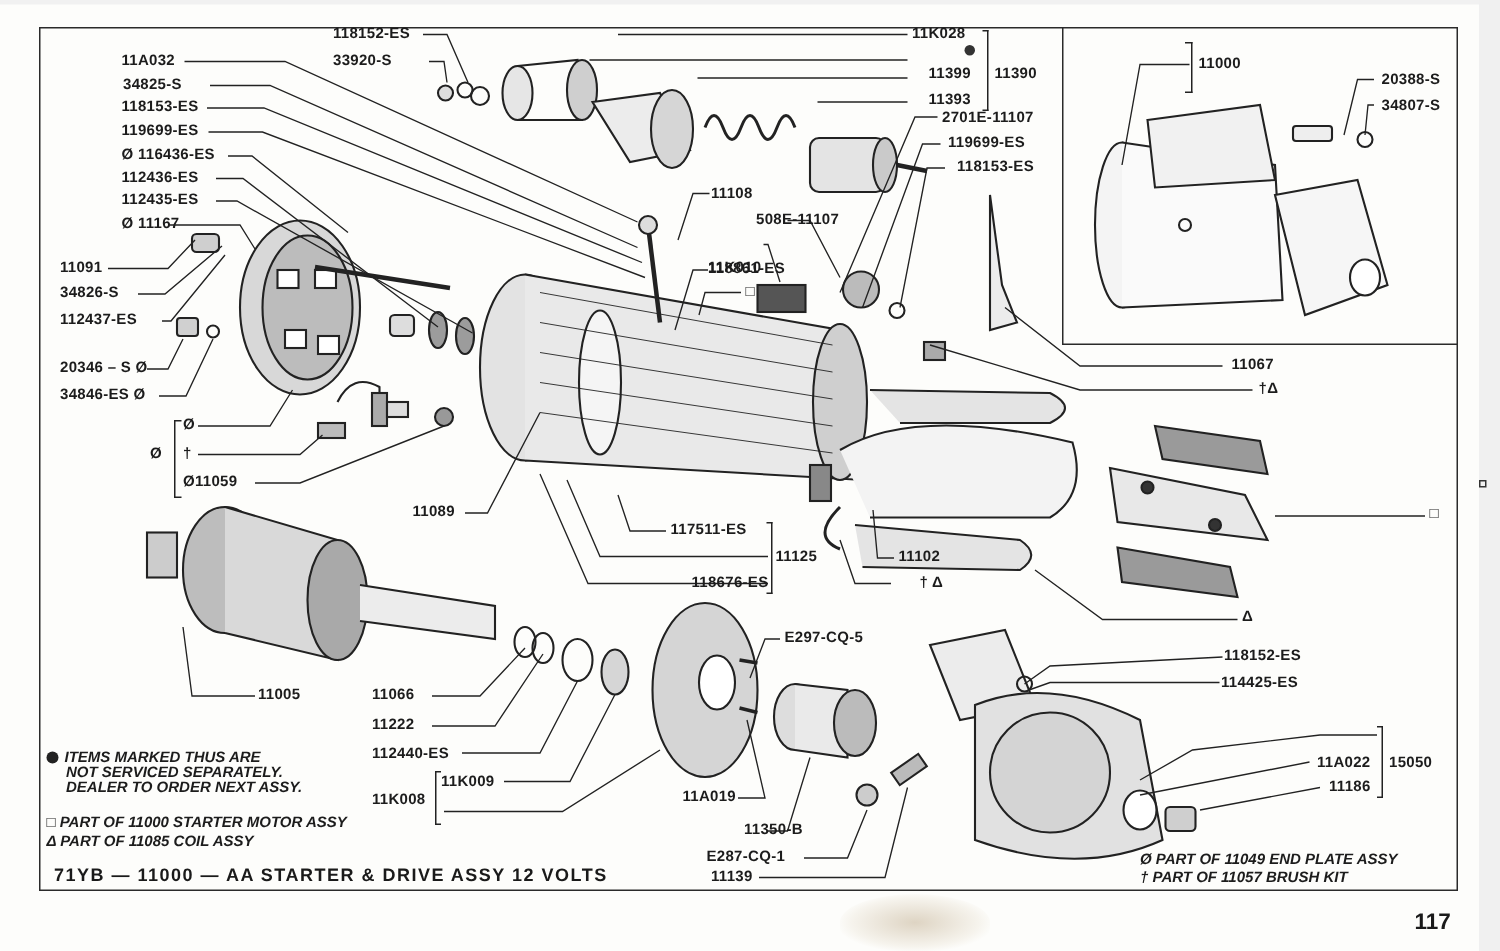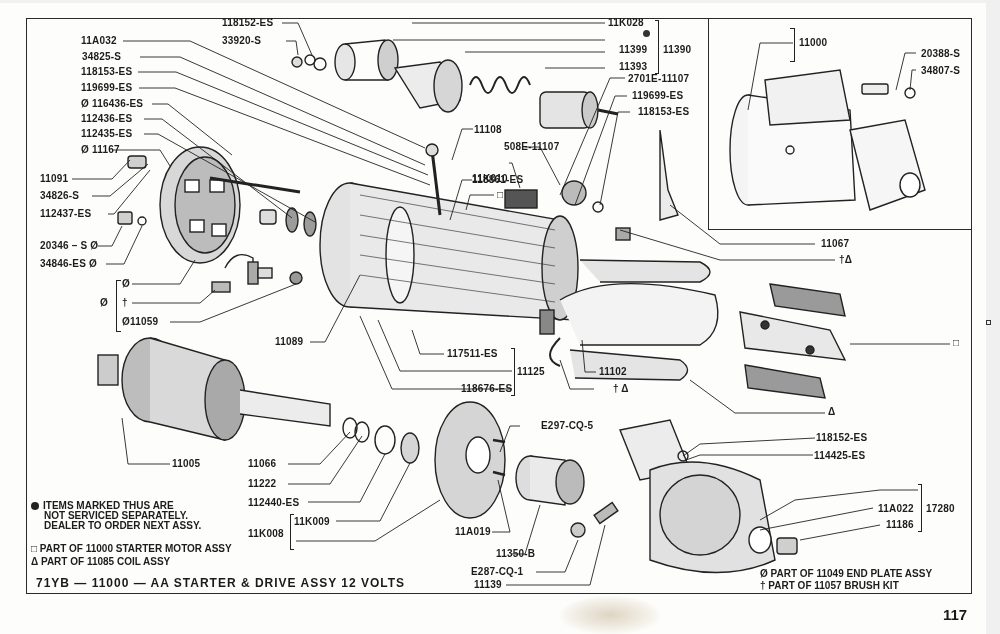--- a/index.html
+++ b/index.html
@@ -3,21 +3,21 @@
 <meta charset="utf-8">
 <style>
   html,body{margin:0;padding:0;}
   body{width:1000px;height:634px;position:relative;overflow:hidden;background:#fdfdfb;font-family:"Liberation Sans","DejaVu Sans",sans-serif;color:#1a1a1a;}
   .topstrip{position:absolute;left:0;top:0;width:1000px;height:3px;background:#f1f1f1;}
   .rightstrip{position:absolute;right:0;top:0;width:14px;height:634px;background:#f0f0f0;}
   .frame{position:absolute;left:26px;top:18px;width:946px;height:576px;border:1.5px solid #2a2a2a;box-sizing:border-box;}
   .inset{position:absolute;left:708px;top:18px;width:264px;height:212px;border-left:1.5px solid #2a2a2a;border-bottom:1.5px solid #2a2a2a;box-sizing:border-box;}
   svg.art{position:absolute;left:0;top:0;width:1000px;height:634px;}
   .lbl{position:absolute;font-size:10px;font-weight:bold;letter-spacing:0.2px;white-space:nowrap;line-height:12px;color:#1c1c1c;}
-  .note{position:absolute;font-size:10px;font-weight:bold;white-space:nowrap;line-height:11px;color:#1c1c1c;}
+  .note{position:absolute;font-size:10px;font-weight:bold;white-space:nowrap;line-height:11px;color:#1c1c1c;font-style:italic;}
   .title{position:absolute;left:36px;top:576px;font-size:12px;font-weight:bold;letter-spacing:1px;white-space:nowrap;text-align:center;}
   .pagenum{position:absolute;left:943px;top:606px;font-size:15px;font-weight:bold;}
   .stain{position:absolute;left:560px;top:596px;width:100px;height:38px;border-radius:50% 50% 40% 40%;background:radial-gradient(ellipse at center,rgba(205,190,165,0.65),rgba(225,215,195,0.25) 60%,rgba(253,253,251,0) 75%);}
   .dot{display:inline-block;width:8px;height:8px;border-radius:50%;background:#222;vertical-align:-1px;margin-right:4px;}
   .tiny-square{position:absolute;left:986px;top:320px;width:5px;height:5px;border:1px solid #333;box-sizing:border-box;}
 </style>
 </head>
 <body>
 
 <div class="topstrip"></div>
@@ -278,31 +278,31 @@
 <div class="lbl" style="left:613px;top:383px;">† Δ</div>
 
 <div class="lbl" style="left:172px;top:458px;">11005</div>
 <div class="lbl" style="left:248px;top:458px;">11066</div>
 <div class="lbl" style="left:248px;top:478px;">11222</div>
 <div class="lbl" style="left:248px;top:497px;">112440-ES</div>
 <div class="lbl" style="left:294px;top:516px;">11K009</div>
 <div class="lbl" style="left:248px;top:528px;">11K008</div>
 <div style="position:absolute;left:290px;top:514px;width:3px;height:34px;border-left:1px solid #222;border-top:1px solid #222;border-bottom:1px solid #222;"></div>
 
-<div class="lbl" style="left:541px;top:420px;text-align:center;">E297-CQ-5</div>
+<div class="lbl" style="left:523px;top:420px;text-align:center;">E297-CQ-5</div>
 <div class="lbl" style="left:455px;top:526px;">11A019</div>
 <div class="lbl" style="left:496px;top:548px;">11350-B</div>
 <div class="lbl" style="left:471px;top:566px;">E287-CQ-1</div>
 <div class="lbl" style="left:474px;top:579px;">11139</div>
 
 <div class="lbl" style="left:816px;top:432px;">118152-ES</div>
 <div class="lbl" style="left:814px;top:450px;">114425-ES</div>
 <div class="lbl" style="left:878px;top:503px;">11A022</div>
 <div style="position:absolute;left:918px;top:484px;width:3px;height:46px;border-right:1px solid #222;border-top:1px solid #222;border-bottom:1px solid #222;"></div>
-<div class="lbl" style="left:926px;top:503px;">17280</div>
+<div class="lbl" style="left:926px;top:503px;">15050</div>
 <div class="lbl" style="left:886px;top:519px;">11186</div>
 
 <div class="note" style="left:31px;top:500px;">
   <span class="dot"></span><span>ITEMS MARKED THUS ARE</span>
 </div>
 <div class="note" style="left:44px;top:510px;">NOT SERVICED SEPARATELY.</div>
 <div class="note" style="left:44px;top:520px;">DEALER TO ORDER NEXT ASSY.</div>
 <div class="note" style="left:31px;top:543px;">□ PART OF 11000 STARTER  MOTOR ASSY</div>
 <div class="note" style="left:31px;top:556px;">Δ PART OF 11085  COIL  ASSY</div>
 <div class="note" style="left:760px;top:568px;">Ø PART OF 11049  END PLATE ASSY</div>

